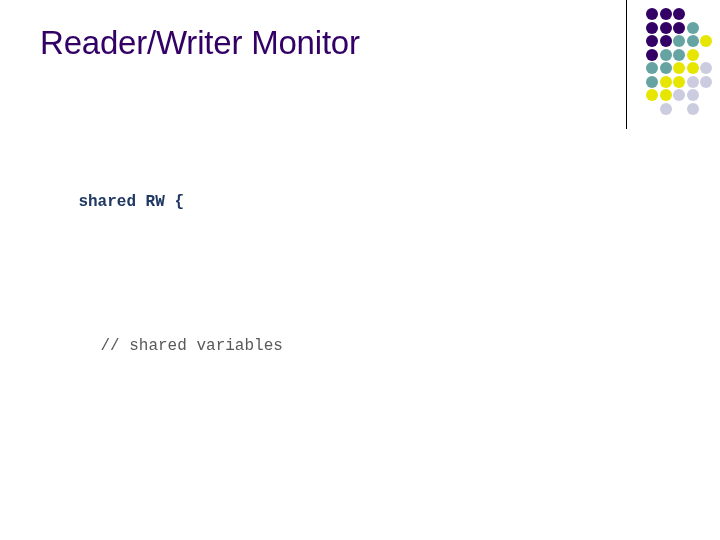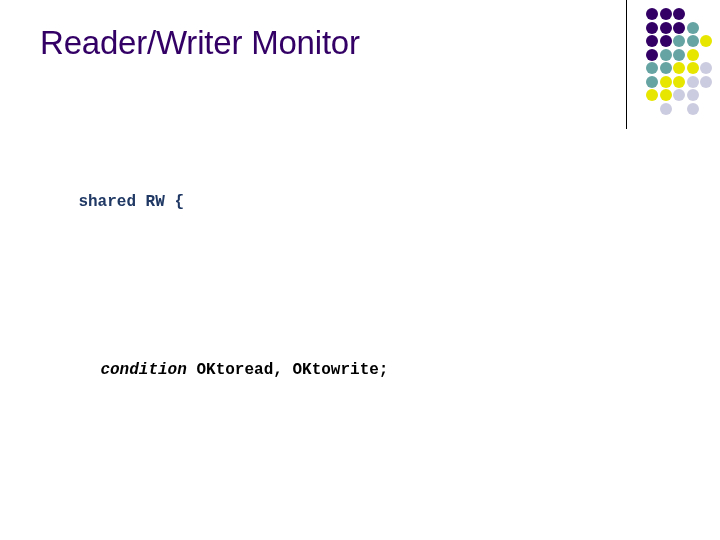--- a/index.html
+++ b/index.html
@@ -114,24 +114,24 @@
   </div>
 
 <div id="page-title" style="color: rgb(51, 0, 102);">Reader/Writer Monitor</div>
 
 <div id="code-block">
 
   <div class="code-line">
     <span class="tok navy">shared RW {</span>
   </div>
 
+  <div class="code-line ind1">
+    <span class="tok cmt">// shared variables</span>
+  </div>
 
-  <div class="code-line ind1">
-    <span class="tok kw-it">condition</span><span class="tok code"> OKtoread, OKtowrite;</span>
-  </div>
 
   
 
   
 
   
 
   
 
   

